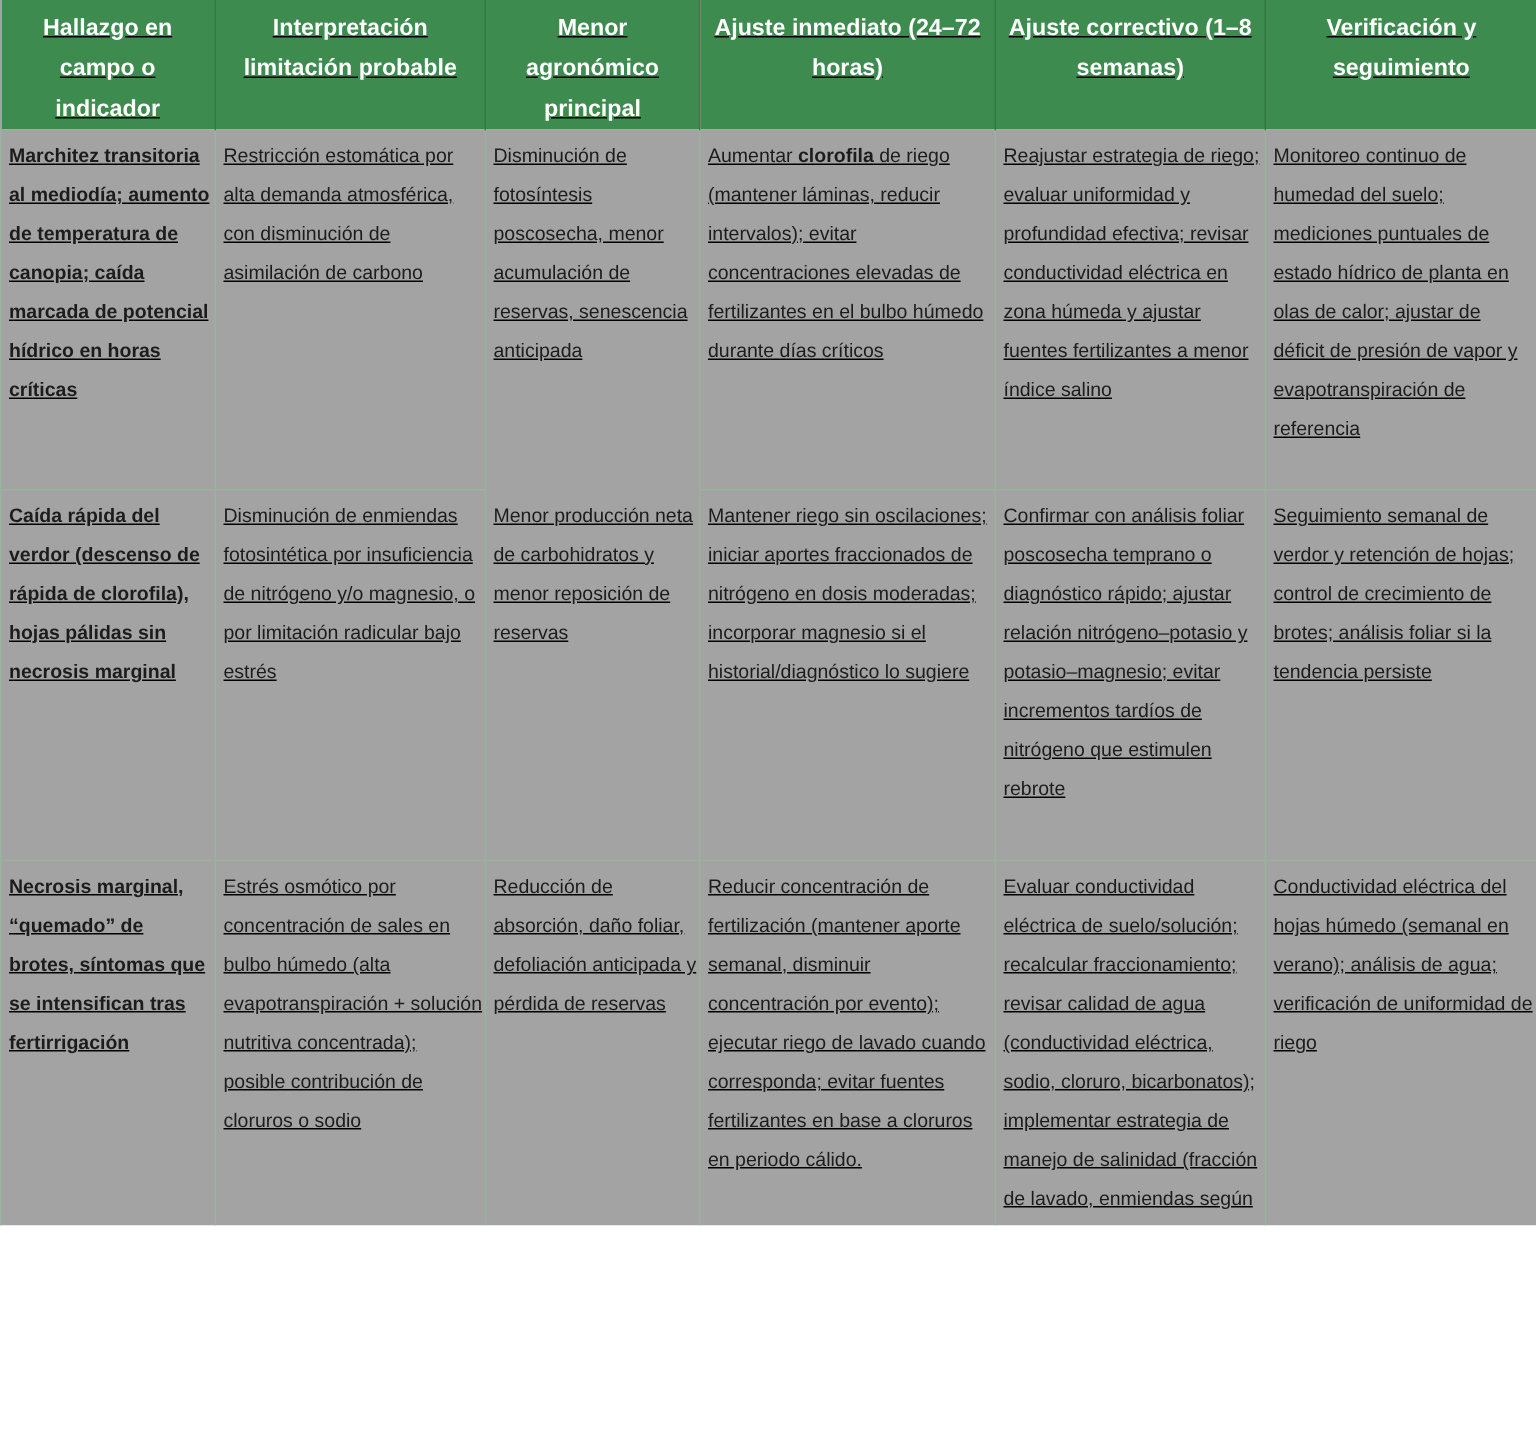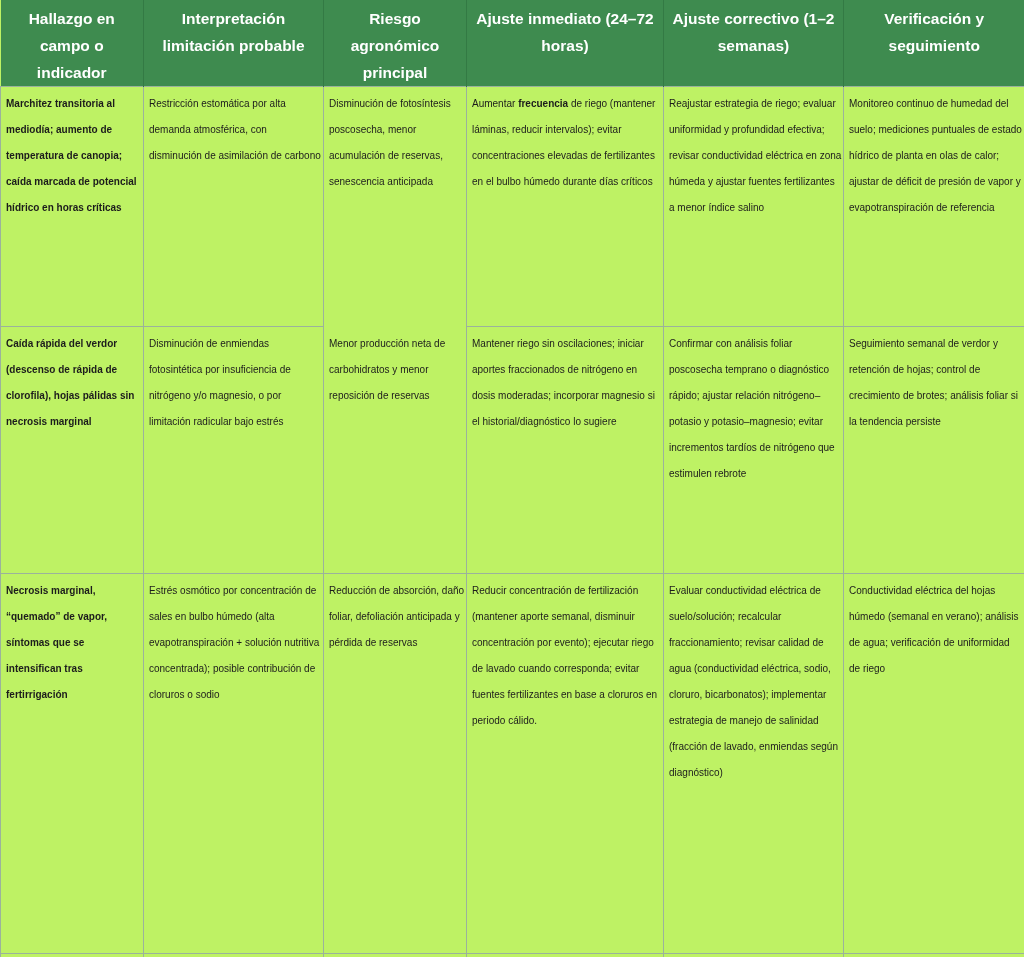--- a/index.html
+++ b/index.html
@@ -5,22 +5,23 @@
   :root{
     --header-bg:#3e8b4f;
     --header-divider:#337a44;
     --grid:#9bb29c;
     --text:#1c1c1c;
     --header-text:#ffffff;
   }
   *{box-sizing:border-box;}
   html,body{margin:0;padding:0;background:#ffffff;}
   .page{
-    width:1024px;height:957px;overflow:hidden;background:#bef264;
+    width:1024px;height:817px;overflow:hidden;background:#a3a3a3;
     font-family:"Liberation Sans","DejaVu Sans",sans-serif;
+    text-decoration:underline;
   }
   table.agro{
     width:1024px;table-layout:fixed;border-collapse:collapse;
   }
   table.agro th,table.agro td{overflow:hidden;}
   thead tr{height:86px;}
   thead th{
     background:var(--header-bg);
     color:var(--header-text);
     font-weight:bold;
@@ -32,21 +33,21 @@
     border-left:1.5px solid var(--header-divider);
     border-right:1.5px solid var(--header-divider);
     border-top:none;border-bottom:none;
   }
   thead th:first-child{border-left:none;padding-left:14px;padding-right:14px;}
   thead th:last-child{border-right:none;}
   tbody td{
     border:1px solid var(--grid);
     vertical-align:top;
     color:var(--text);
-    font-size:10px;
+    font-size:13px;
     line-height:26px;
     padding:4px 1px 0 5px;
     word-wrap:break-word;
   }
   tbody td:first-child{font-weight:bold;padding-right:2px;}
   tbody tr:nth-child(1){height:240px;}
   tbody tr:nth-child(2){height:247px;}
   tbody tr:nth-child(3){height:380px;}
   tbody tr:nth-child(4){height:3px;}
   td.merge-below{border-bottom-style:hidden;}
@@ -62,45 +63,45 @@
       <col style="width:180px">
       <col style="width:143px">
       <col style="width:197px">
       <col style="width:180px">
       <col style="width:181px">
     </colgroup>
     <thead>
       <tr>
         <th>Hallazgo en campo o indicador</th>
         <th>Interpretación limitación probable</th>
-        <th>Riesgo agronómico principal</th>
+        <th>Menor agronómico principal</th>
         <th>Ajuste inmediato (24–72 horas)</th>
-        <th>Ajuste correctivo (1–2 semanas)</th>
+        <th>Ajuste correctivo (1–8 semanas)</th>
         <th>Verificación y seguimiento</th>
       </tr>
     </thead>
     <tbody id="table-body">
         <tr>
           <td>Marchitez transitoria al mediodía; aumento de temperatura de canopia; caída marcada de potencial hídrico en horas críticas</td>
           <td>Restricción estomática por alta demanda atmosférica, con disminución de asimilación de carbono</td>
           <td class="merge-below">Disminución de fotosíntesis poscosecha, menor acumulación de reservas, senescencia anticipada</td>
-          <td>Aumentar <b>frecuencia</b> de riego (mantener láminas, reducir intervalos); evitar concentraciones elevadas de fertilizantes en el bulbo húmedo durante días críticos</td>
+          <td>Aumentar <b>clorofila</b> de riego (mantener láminas, reducir intervalos); evitar concentraciones elevadas de fertilizantes en el bulbo húmedo durante días críticos</td>
           <td>Reajustar estrategia de riego; evaluar uniformidad y profundidad efectiva; revisar conductividad eléctrica en zona húmeda y ajustar fuentes fertilizantes a menor índice salino</td>
           <td>Monitoreo continuo de humedad del suelo; mediciones puntuales de estado hídrico de planta en olas de calor; ajustar de déficit de presión de vapor y evapotranspiración de referencia</td>
         </tr>
         <tr>
           <td>Caída rápida del verdor (descenso de rápida de clorofila), hojas pálidas sin necrosis marginal</td>
           <td>Disminución de enmiendas fotosintética por insuficiencia de nitrógeno y/o magnesio, o por limitación radicular bajo estrés</td>
           <td class="merge-above">Menor producción neta de carbohidratos y menor reposición de reservas</td>
           <td>Mantener riego sin oscilaciones; iniciar aportes fraccionados de nitrógeno en dosis moderadas; incorporar magnesio si el historial/diagnóstico lo sugiere</td>
           <td>Confirmar con análisis foliar poscosecha temprano o diagnóstico rápido; ajustar relación nitrógeno–potasio y potasio–magnesio; evitar incrementos tardíos de nitrógeno que estimulen rebrote</td>
           <td>Seguimiento semanal de verdor y retención de hojas; control de crecimiento de brotes; análisis foliar si la tendencia persiste</td>
         </tr>
         <tr>
-          <td>Necrosis marginal, “quemado” de vapor, síntomas que se intensifican tras fertirrigación</td>
+          <td>Necrosis marginal, “quemado” de brotes, síntomas que se intensifican tras fertirrigación</td>
           <td>Estrés osmótico por concentración de sales en bulbo húmedo (alta evapotranspiración + solución nutritiva concentrada); posible contribución de cloruros o sodio</td>
           <td>Reducción de absorción, daño foliar, defoliación anticipada y pérdida de reservas</td>
           <td>Reducir concentración de fertilización (mantener aporte semanal, disminuir concentración por evento); ejecutar riego de lavado cuando corresponda; evitar fuentes fertilizantes en base a cloruros en periodo cálido.</td>
           <td>Evaluar conductividad eléctrica de suelo/solución; recalcular fraccionamiento; revisar calidad de agua (conductividad eléctrica, sodio, cloruro, bicarbonatos); implementar estrategia de manejo de salinidad (fracción de lavado, enmiendas según diagnóstico)</td>
           <td>Conductividad eléctrica del hojas húmedo (semanal en verano); análisis de agua; verificación de uniformidad de riego</td>
         </tr>
         <tr>
           <td></td>
           <td></td>
           <td></td>

